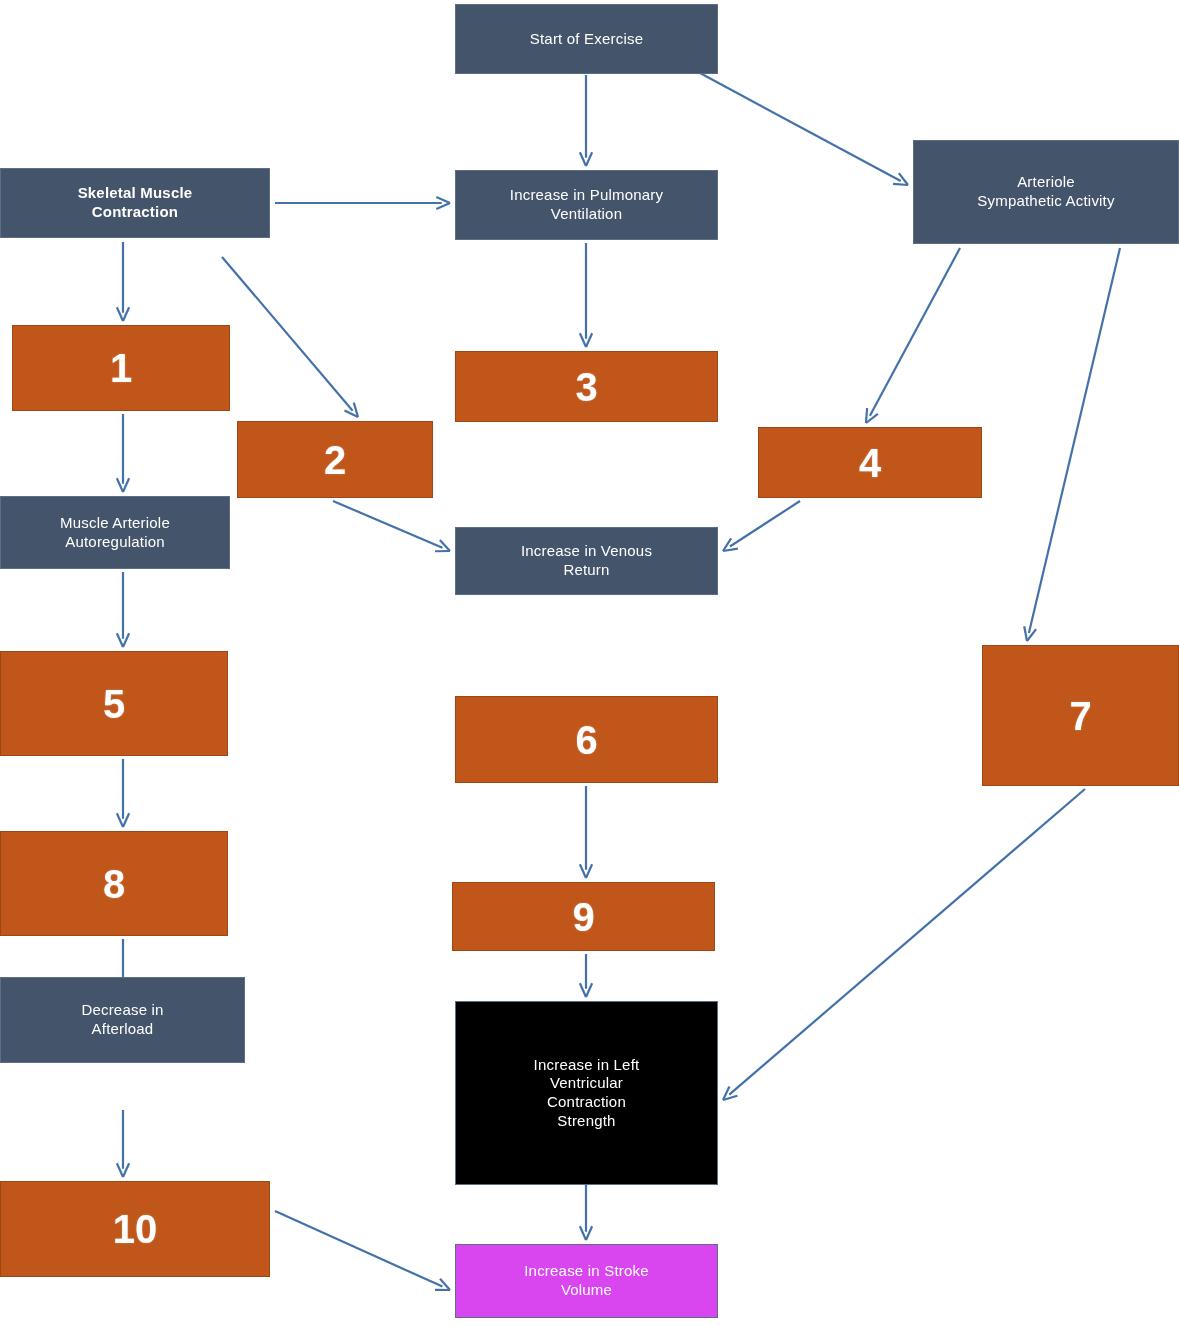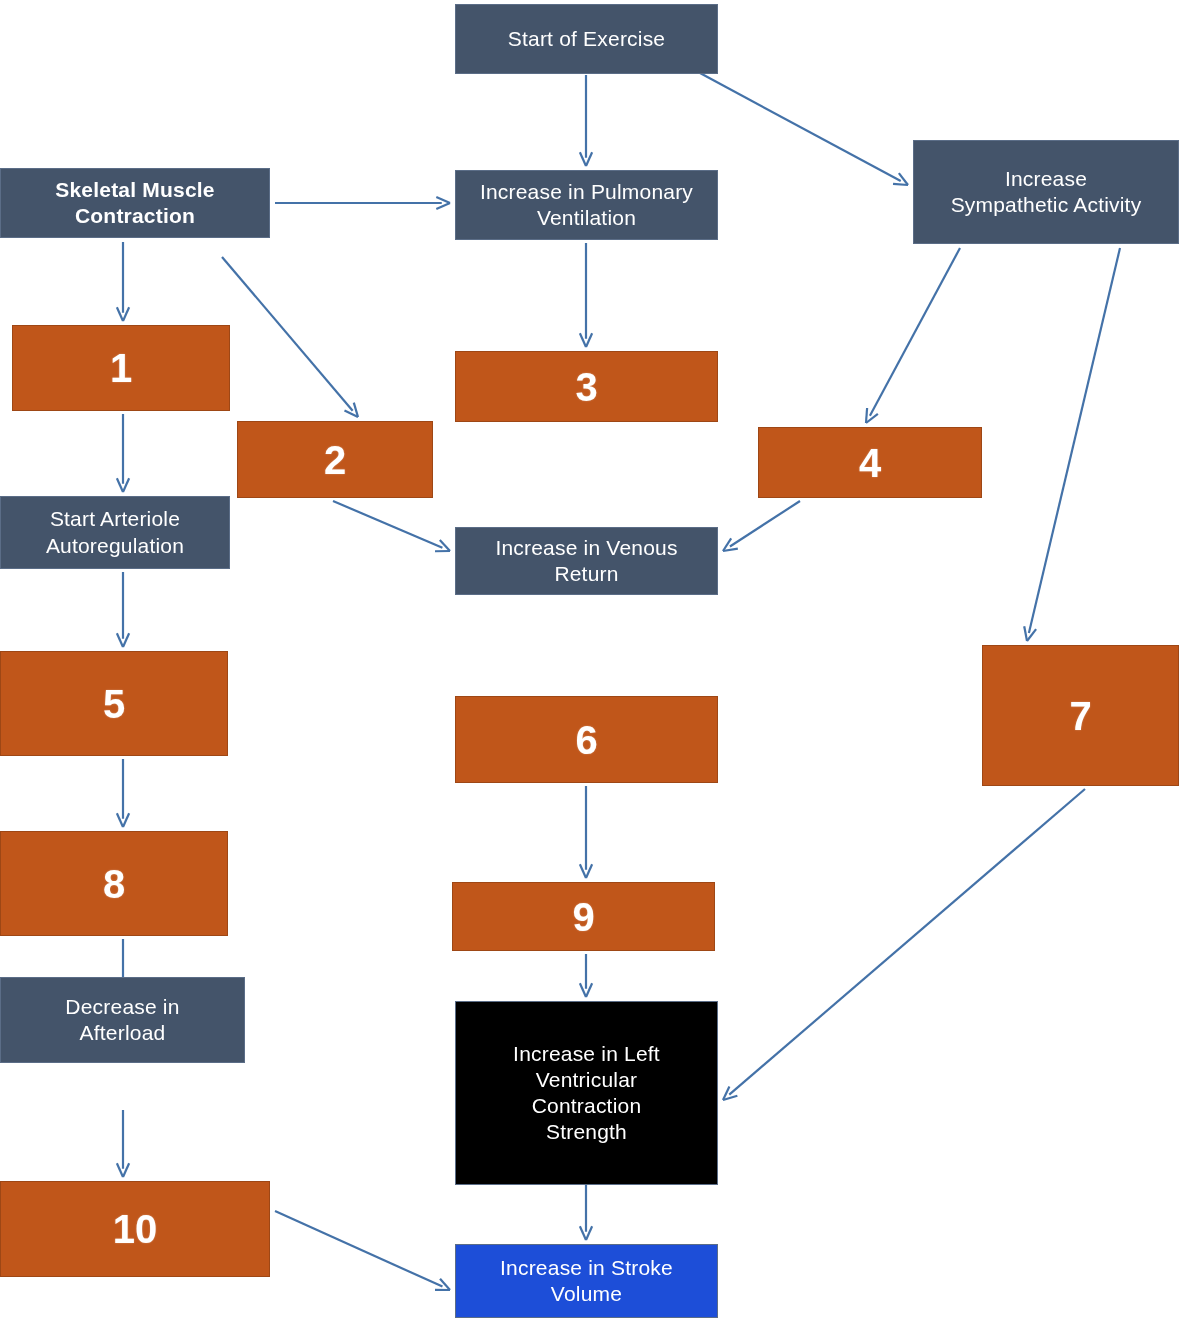--- a/index.html
+++ b/index.html
@@ -29,21 +29,21 @@
     display: flex;
     align-items: center;
     justify-content: center;
     text-align: center;
     color: #ffffff;
     line-height: 1.25;
   }
   .node.process {
     background: #44546A;
     border: 1px solid #5B6D87;
-    font-size: 21px;
+    font-size: 15px;
     letter-spacing: 0.2px;
     padding: 4px 8px;
   }
   .node.step {
     background: #C0561A;
     border: 1px solid #9E4715;
     font-size: 40px;
     font-weight: bold;
     text-shadow: 0 0 2px rgba(255,255,255,0.35);
   }
@@ -166,37 +166,37 @@
       </div>
       <div class="node process" style="left: 0px; top: 168px; width: 270px; height: 70px; background: rgb(68, 84, 106); font-weight: bold;">
         <span class="label">Skeletal Muscle
 Contraction</span>
       </div>
       <div class="node process" style="left: 455px; top: 170px; width: 263px; height: 70px; background: rgb(68, 84, 106);">
         <span class="label">Increase in Pulmonary
 Ventilation</span>
       </div>
       <div class="node process" style="left: 913px; top: 140px; width: 266px; height: 104px; background: rgb(68, 84, 106);">
-        <span class="label">Increase
+        <span class="label">Arteriole
 Sympathetic Activity</span>
       </div>
       <div class="node step" style="left: 12px; top: 325px; width: 218px; height: 86px; background: rgb(192, 86, 26);">
         <span class="label">1</span>
       </div>
       <div class="node step" style="left: 237px; top: 421px; width: 196px; height: 77px; background: rgb(192, 86, 26);">
         <span class="label">2</span>
       </div>
       <div class="node step" style="left: 455px; top: 351px; width: 263px; height: 71px; background: rgb(192, 86, 26);">
         <span class="label">3</span>
       </div>
       <div class="node step" style="left: 758px; top: 427px; width: 224px; height: 71px; background: rgb(192, 86, 26);">
         <span class="label">4</span>
       </div>
       <div class="node process" style="left: 0px; top: 496px; width: 230px; height: 73px; background: rgb(68, 84, 106);">
-        <span class="label">Start Arteriole
+        <span class="label">Muscle Arteriole
 Autoregulation</span>
       </div>
       <div class="node process" style="left: 455px; top: 527px; width: 263px; height: 68px; background: rgb(68, 84, 106); text-align: center;">
         <span class="label">Increase in Venous
 Return</span>
       </div>
       <div class="node step" style="left: 0px; top: 651px; width: 228px; height: 105px; background: rgb(192, 86, 26);">
         <span class="label">5</span>
       </div>
       <div class="node step" style="left: 455px; top: 696px; width: 263px; height: 87px; background: rgb(192, 86, 26);">
@@ -217,19 +217,19 @@
       </div>
       <div class="node process" style="left: 455px; top: 1001px; width: 263px; height: 184px; background: #000000;">
         <span class="label">Increase in Left
 Ventricular
 Contraction
 Strength</span>
       </div>
       <div class="node step" style="left: 0px; top: 1181px; width: 270px; height: 96px; background: rgb(192, 86, 26);">
         <span class="label">10</span>
       </div>
-      <div class="node process" style="left: 455px; top: 1244px; width: 263px; height: 74px; background: #1d4ed8;">
+      <div class="node process" style="left: 455px; top: 1244px; width: 263px; height: 74px; background: #d946ef;">
         <span class="label">Increase in Stroke
 Volume</span>
       </div>
     </div>
 
 </div>
 
 </body></html>

